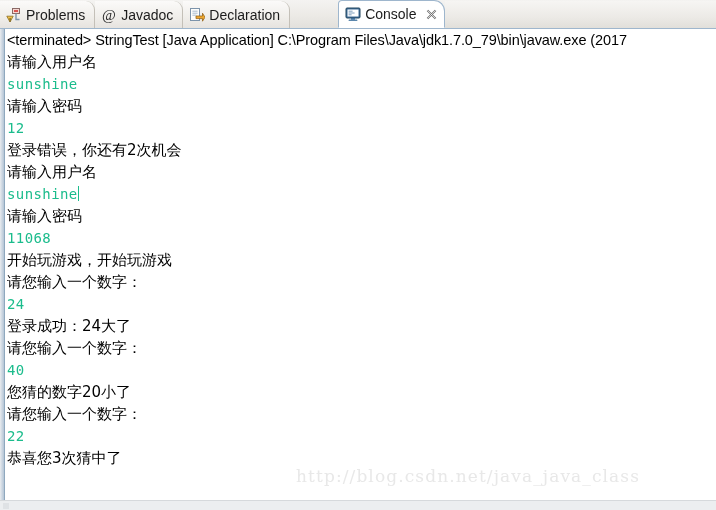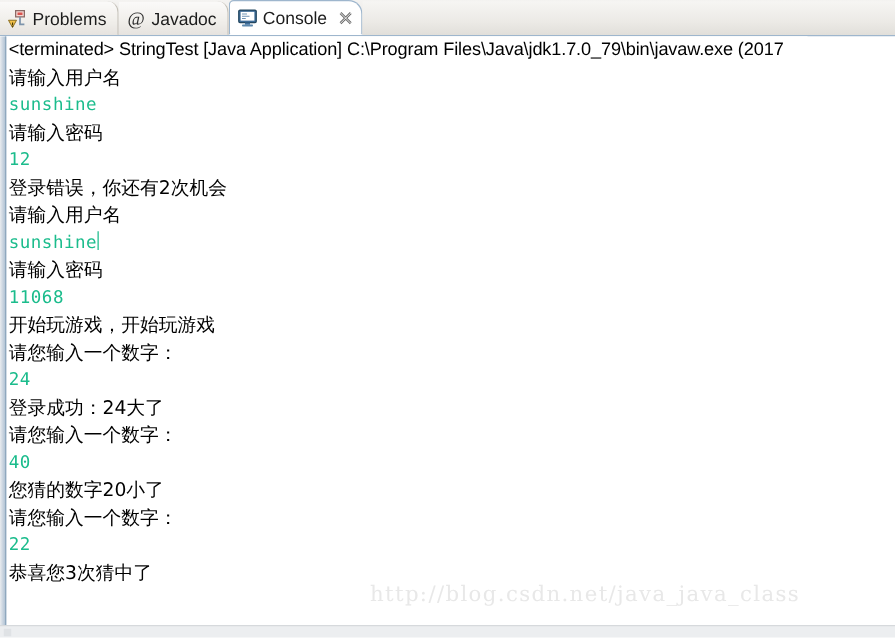--- a/index.html
+++ b/index.html
@@ -55,20 +55,21 @@
     background: #ffffff;
     border-right: 1px solid #9eb6cd;
     border-top: 1px solid #9eb6cd;
     border-left: 1px solid #9eb6cd;
     border-bottom: 1px solid #ffffff;
     border-top-left-radius: 4px;
     border-top-right-radius: 11px;
     height: 28px;
     z-index: 5;
     padding-right: 6px;
+    margin-left: 48px;
   }
   .tab-label { line-height: 1; }
   .tab-icon {
     width: 16px; height: 16px;
     display: inline-block;
     position: relative;
     flex: 0 0 16px;
   }
   .close-x {
     width: 13px; height: 13px;
@@ -188,20 +189,28 @@
             <rect x="3.6" y="11" width="0.9" height="2.2" fill="#4a3a08"></rect>
             <rect x="3.6" y="13.6" width="0.9" height="0.9" fill="#4a3a08"></rect>
           </svg></span>
         <span class="tab-label">Problems</span>
       </div>
       <div class="tab">
         <span class="tab-icon"><svg width="16" height="16" viewBox="0 0 16 16">
             <text x="8" y="13" font-family="Liberation Serif, serif" font-size="15" text-anchor="middle" fill="#2b2b2b">@</text>
           </svg></span>
         <span class="tab-label">Javadoc</span>
+      </div>
+      <div class="tab">
+        <span class="tab-icon"><svg width="16" height="16" viewBox="0 0 16 16">
+            <rect x="1.5" y="1.5" width="9" height="12" fill="#fdfdfb" stroke="#7d94ab"></rect>
+            <path d="M3.4 4.2h5.2M3.4 6.2h5.2M3.4 8.2h4" stroke="#9fb4c8" stroke-width="0.9"></path>
+            <path d="M7 9 L13.5 9 L13.5 6.2 L16 10.2 L13.5 14.2 L13.5 11.6 L7 11.6 Z" fill="#f0a82e" stroke="#96641a" stroke-width="0.8"></path>
+          </svg></span>
+        <span class="tab-label">Declaration</span>
       </div>
       <div class="tab active">
         <span class="tab-icon"><svg width="16" height="16" viewBox="0 0 16 16">
             <rect x="1" y="2" width="14" height="10" rx="1" fill="#3f6d99" stroke="#23465f"></rect>
             <rect x="2.5" y="3.5" width="11" height="7" fill="#ffffff"></rect>
             <path d="M3.6 5.2h4M3.6 7h6M3.6 8.8h3" stroke="#6f93b5" stroke-width="0.9"></path>
             <rect x="6" y="12" width="4" height="1.8" fill="#3f6d99"></rect>
             <rect x="3.6" y="13.6" width="8.8" height="1.5" rx="0.7" fill="#5b87ad"></rect>
           </svg></span>
         <span class="tab-label">Console</span>

